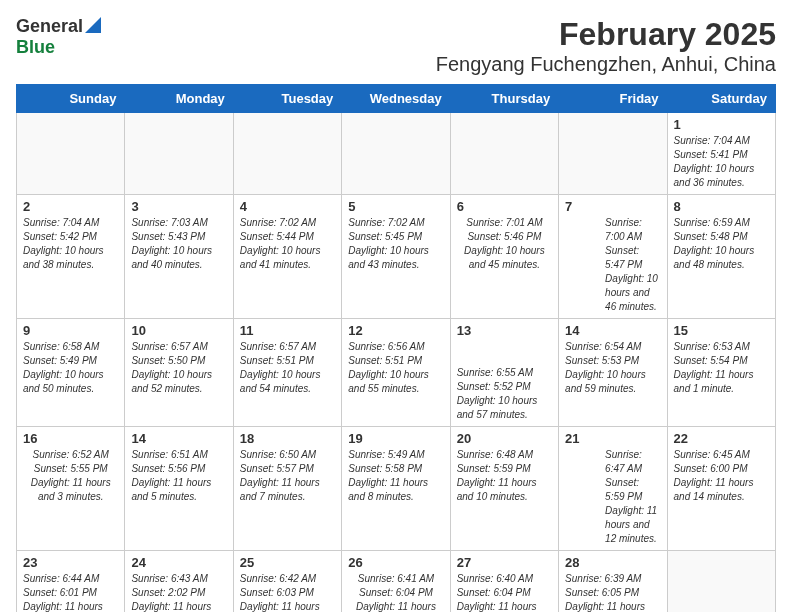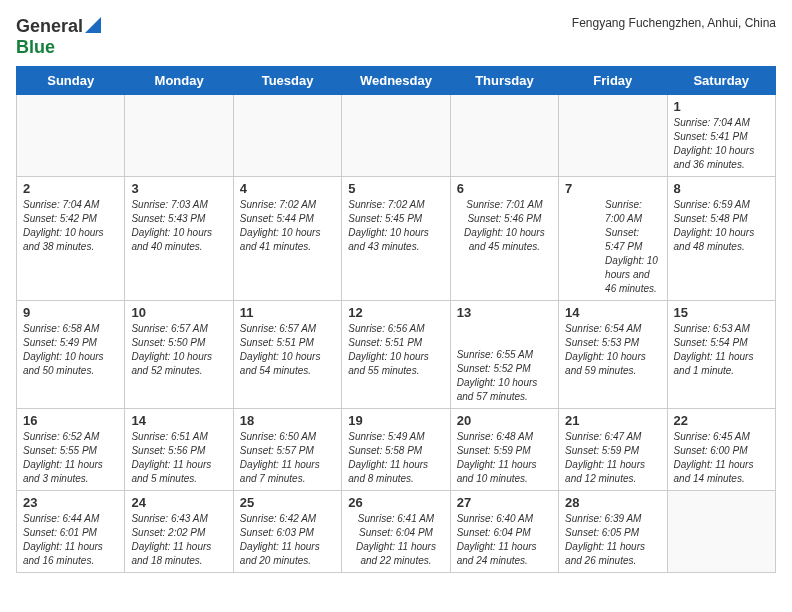--- a/index.html
+++ b/index.html
@@ -27,36 +27,36 @@
     }
     .title-area {
       text-align: right;
     }
     .main-title {
       font-size: 32px;
       font-weight: bold;
       color: #333;
     }
     .subtitle {
-      font-size: 12px;
+      font-size: 20px;
       color: #333;
       font-weight: normal;
     }
     .calendar {
       width: 100%;
       border-collapse: collapse;
       border: 1px solid #ccc;
     }
     .calendar th {
       background: #1a6abf;
       color: #fff;
       font-size: 13px;
       font-weight: bold;
       padding: 6px 8px;
-      text-align: center;
+      text-align: right;
       border: 1px solid #1a6abf;
     }
     .calendar td {
       vertical-align: top;
       border: 1px solid #ccc;
       padding: 4px 6px;
       width: calc(100% / 7);
       min-height: 80px;
       font-size: 11px;
       color: #333;
@@ -91,20 +91,21 @@
         <svg width="16" height="16" viewBox="0 0 16 16">
             <polygon points="0,16 16,16 16,0" fill="#1a6abf"></polygon>
           </svg>
       </span>
     </div>
     <div>
       <span style="font-size:18px;font-weight:bold;color:#15803d;">Blue</span>
     </div>
   </div>
   <div class="title-area">
+    <div class="main-title">February 2025</div>
     <div class="subtitle">Fengyang Fuchengzhen, Anhui, China</div>
   </div>
 </div>
 
 <table class="calendar">
   <thead>
     <tr>
     <th>Sunday</th>
         <th>Monday</th>
         <th>Tuesday</th>
@@ -213,21 +214,21 @@
         <td>
           <div class="day-number">15</div>
           <div class="day-info" style="white-space: pre-line;">Sunrise: 6:53 AM
 Sunset: 5:54 PM
 Daylight: 11 hours and 1 minute.</div>
         </td>
       </tr>
       <tr class="week-row">
         <td>
           <div class="day-number">16</div>
-          <div class="day-info" style="white-space: pre-line;">Sunrise: 6:52 AM
+          <div class="day-info" style="white-space: pre-line; text-align: center;">Sunrise: 6:52 AM
 Sunset: 5:55 PM
 Daylight: 11 hours and 3 minutes.</div>
         </td>
         <td>
           <div class="day-number">14</div>
           <div class="day-info" style="white-space: pre-line;">Sunrise: 6:51 AM
 Sunset: 5:56 PM
 Daylight: 11 hours and 5 minutes.</div>
         </td>
         <td>
@@ -243,21 +244,21 @@
 Daylight: 11 hours and 8 minutes.</div>
         </td>
         <td>
           <div class="day-number">20</div>
           <div class="day-info" style="white-space: pre-line;">Sunrise: 6:48 AM
 Sunset: 5:59 PM
 Daylight: 11 hours and 10 minutes.</div>
         </td>
         <td>
           <div class="day-number">21</div>
-          <div class="day-info" style="white-space: pre-line;">Sunrise: 6:47 AM
+          <div class="day-info" style="white-space: pre-line; margin-left: 40px;">Sunrise: 6:47 AM
 Sunset: 5:59 PM
 Daylight: 11 hours and 12 minutes.</div>
         </td>
         <td>
           <div class="day-number">22</div>
           <div class="day-info" style="white-space: pre-line;">Sunrise: 6:45 AM
 Sunset: 6:00 PM
 Daylight: 11 hours and 14 minutes.</div>
         </td>
       </tr>

